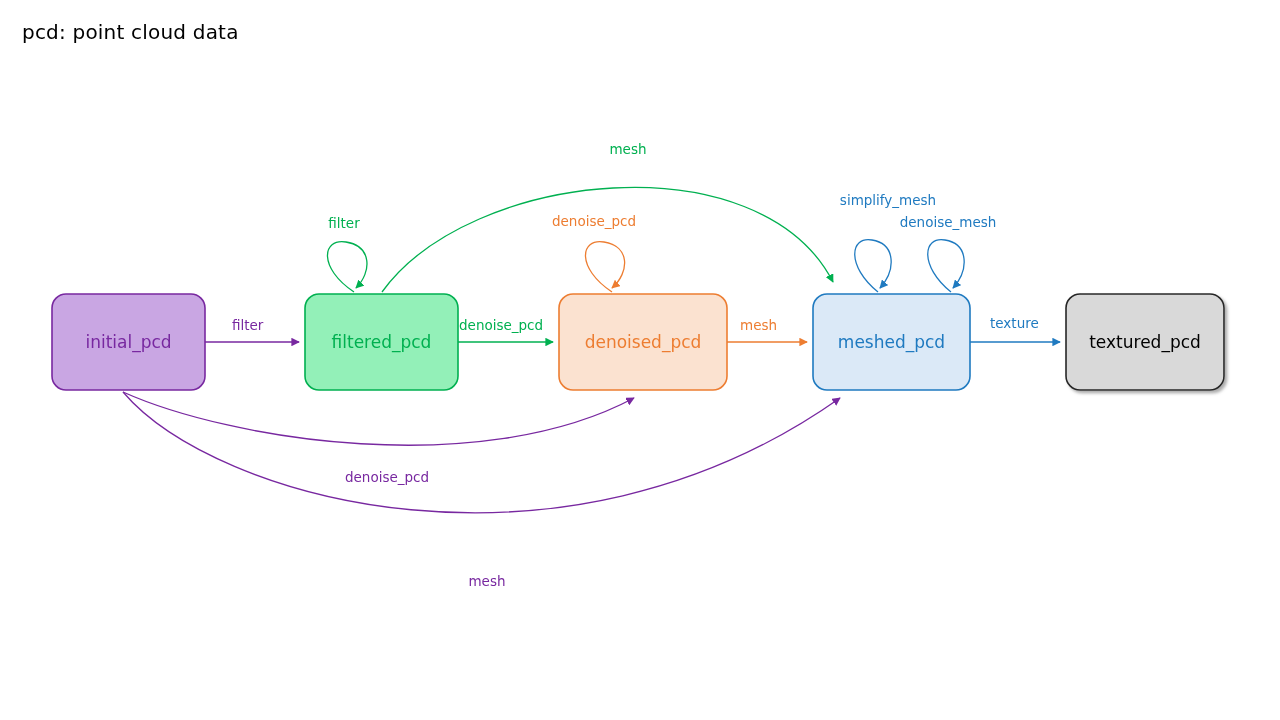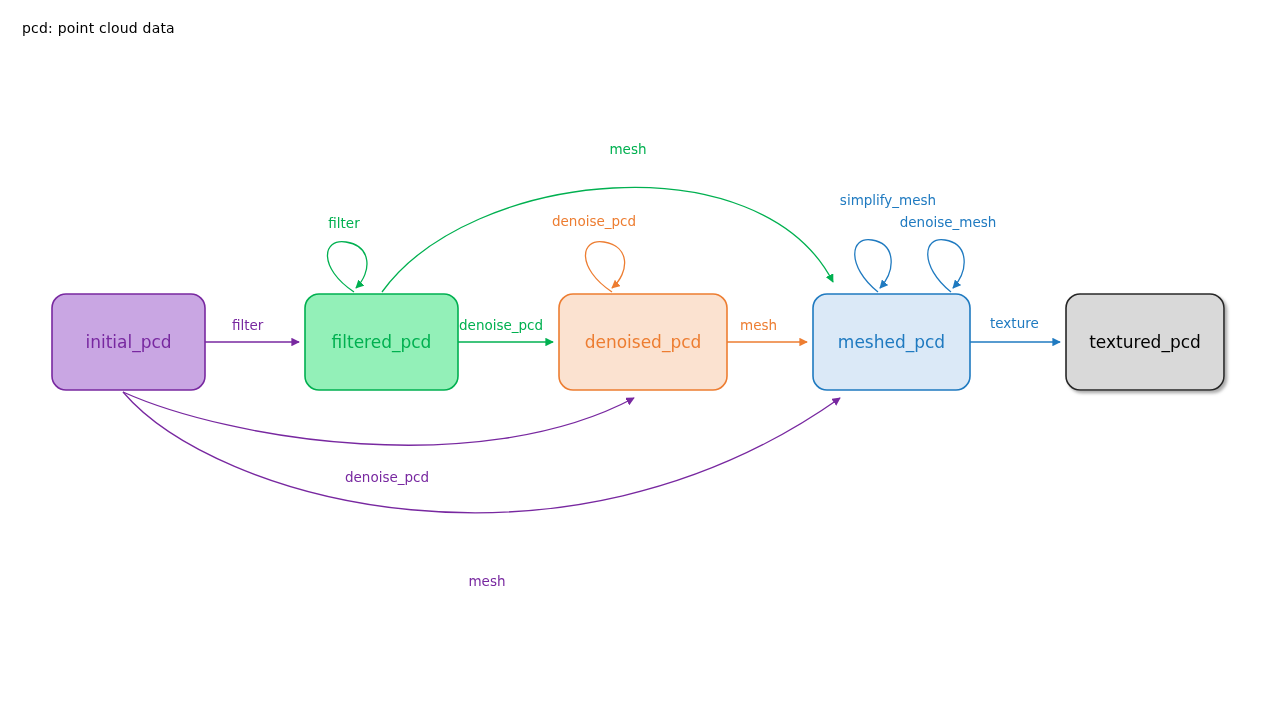--- a/index.html
+++ b/index.html
@@ -11,21 +11,21 @@
     width: 1280px;
     height: 720px;
     position: relative;
     overflow: hidden;
     font-family: "DejaVu Sans", sans-serif;
   }
   #caption {
     position: absolute;
     left: 22px;
     top: 20px;
-    font-size: 14px;
+    font-size: 20px;
     color: #000000;
     letter-spacing: 0.2px;
     white-space: nowrap;
   }
   #diagram {
     position: absolute;
     left: 0;
     top: 0;
     width: 1280px;
     height: 720px;

